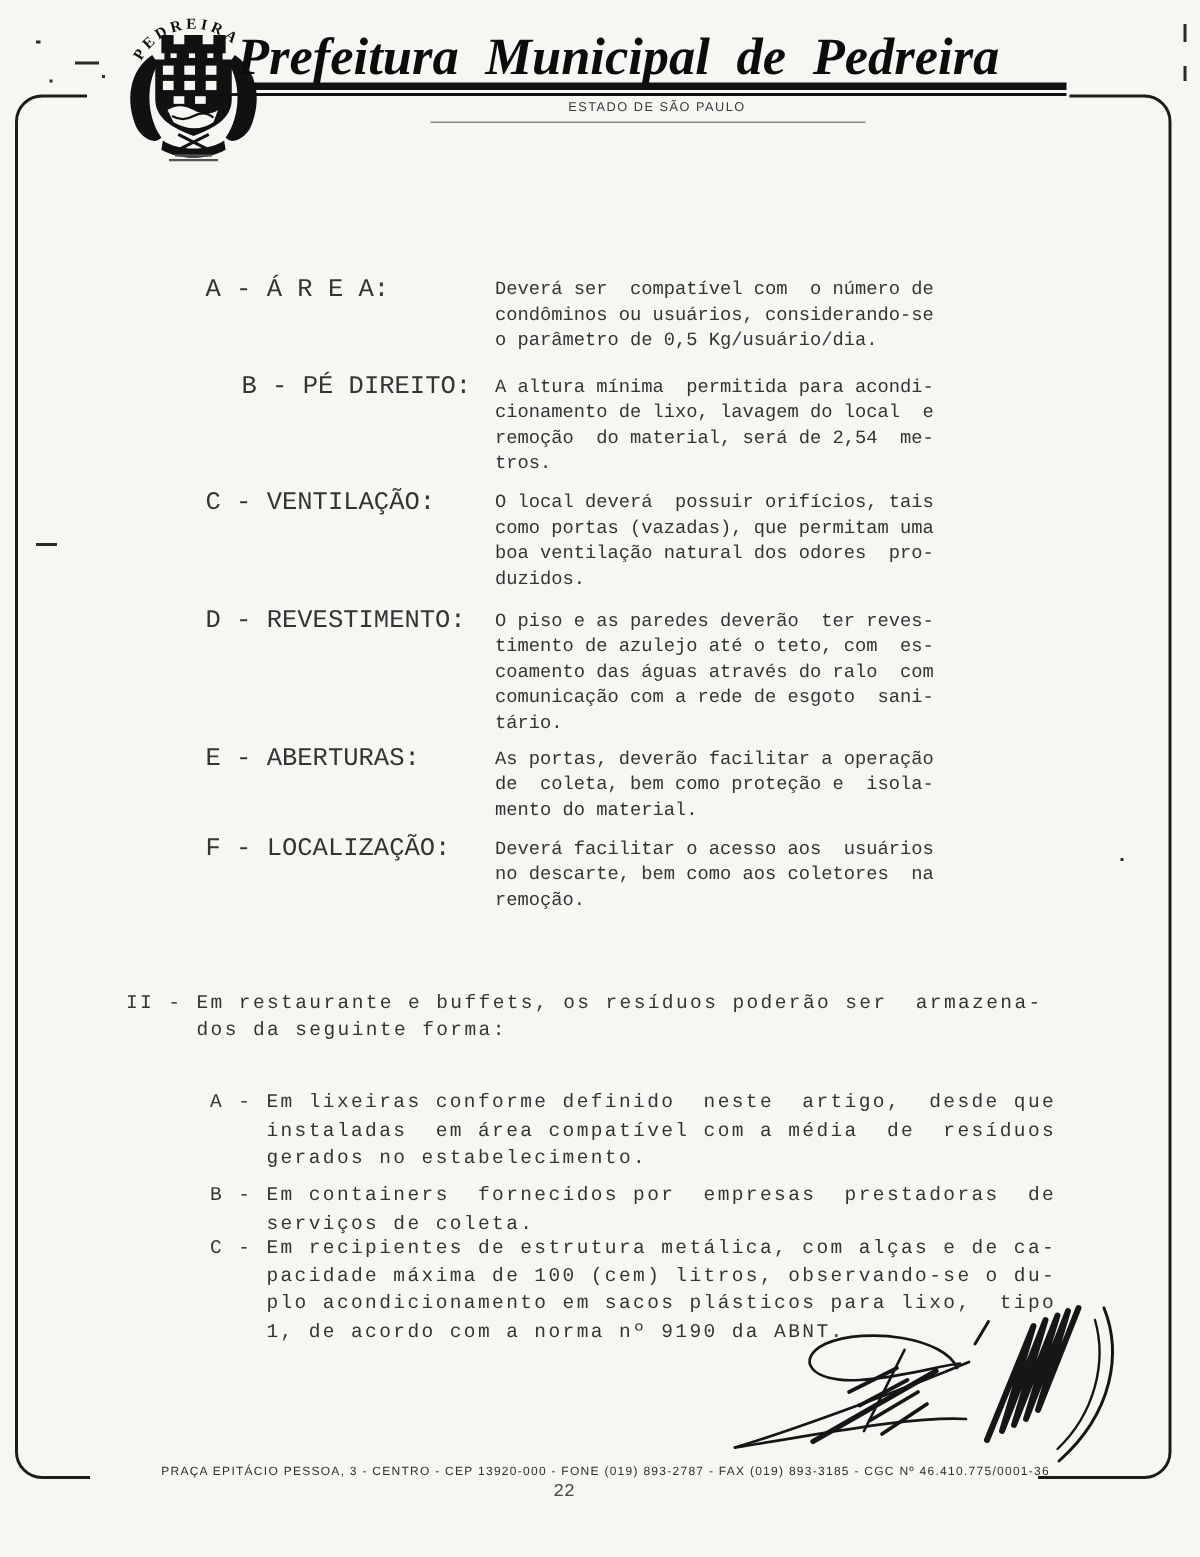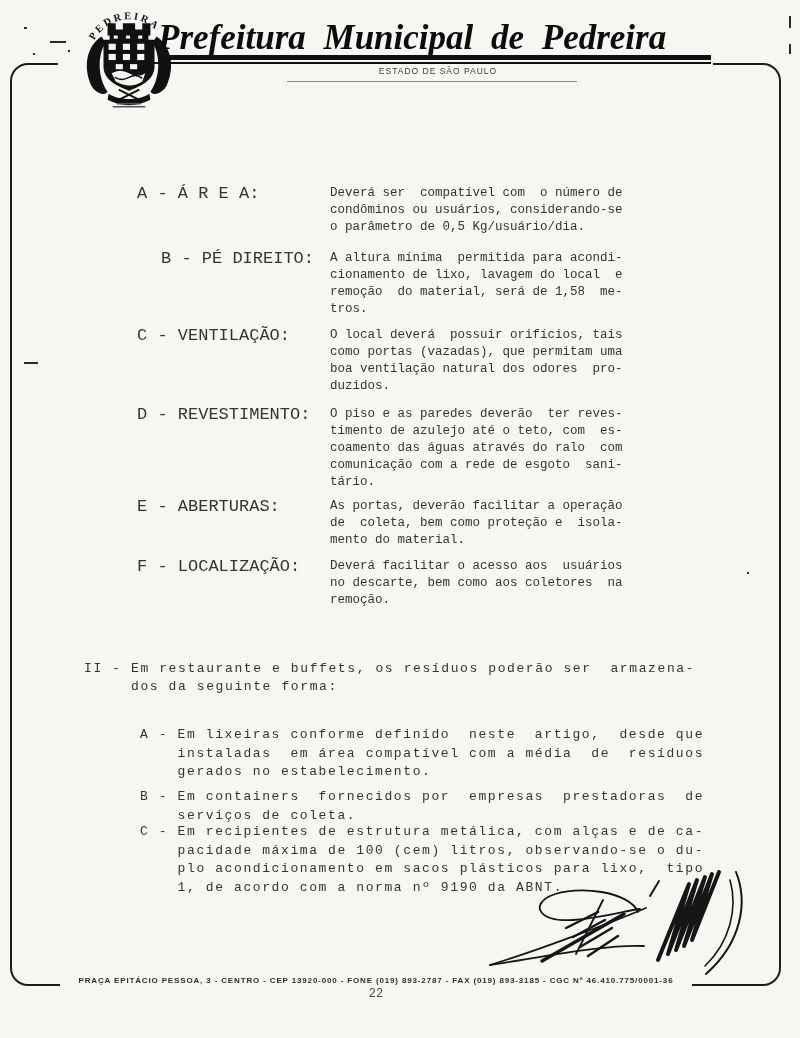--- a/index.html
+++ b/index.html
@@ -39,22 +39,22 @@
     color:#343434;white-space:pre;z-index:3;position:absolute;
   }
   .lbl{font-size:17px;line-height:17px;left:137px;}
   .txt{font-size:12.5px;line-height:17px;left:330px;}
   .wide{font-size:13px;line-height:18.5px;letter-spacing:1.6px;}
   
   .sig{position:absolute;left:478px;top:862px;z-index:4;}
   
   .footer-band{position:absolute;left:60px;top:973px;width:632px;height:15px;background:#f6f6f3;z-index:2;}
   .footer-address{
-    position:absolute;left:52px;top:976px;width:648px;text-align:center;z-index:4;
-    font-size:8px;letter-spacing:0.85px;color:#2e2e2e;white-space:nowrap;font-weight:bold;
+    position:absolute;left:52px;top:976px;width:648px;text-align:right;z-index:4;
+    font-size:8px;letter-spacing:0.85px;color:#2e2e2e;white-space:nowrap;
   }
   .page-num{
     position:absolute;left:0;top:987px;width:752px;text-align:center;z-index:4;
     font-family:"Liberation Mono",monospace;font-size:12px;color:#474747;
   }
 </style>
 </head>
 <body>
 
 <div class="speck" style="left:24px;top:27px;width:3px;height:2px;"></div>
@@ -111,21 +111,21 @@
 <div class="estado-line"></div>
 
 <div class="mono lbl" style="top:185px;">A - Á R E A:</div>
 <div class="mono txt" style="top:185px;">Deverá ser  compatível com  o número de
 condôminos ou usuários, considerando-se
 o parâmetro de 0,5 Kg/usuário/dia.</div>
 
 <div class="mono lbl" style="top:250px;margin-left:24px;">B - PÉ DIREITO:</div>
 <div class="mono txt" style="top:250px;">A altura mínima  permitida para acondi-
 cionamento de lixo, lavagem do local  e
-remoção  do material, será de 1,58  me-
+remoção  do material, será de 2,54  me-
 tros.</div>
 
 <div class="mono lbl" style="top:327px;">C - VENTILAÇÃO:</div>
 <div class="mono txt" style="top:327px;">O local deverá  possuir orifícios, tais
 como portas (vazadas), que permitam uma
 boa ventilação natural dos odores  pro-
 duzidos.</div>
 
 <div class="mono lbl" style="top:406px;">D - REVESTIMENTO:</div>
 <div class="mono txt" style="top:406px;">O piso e as paredes deverão  ter reves-

